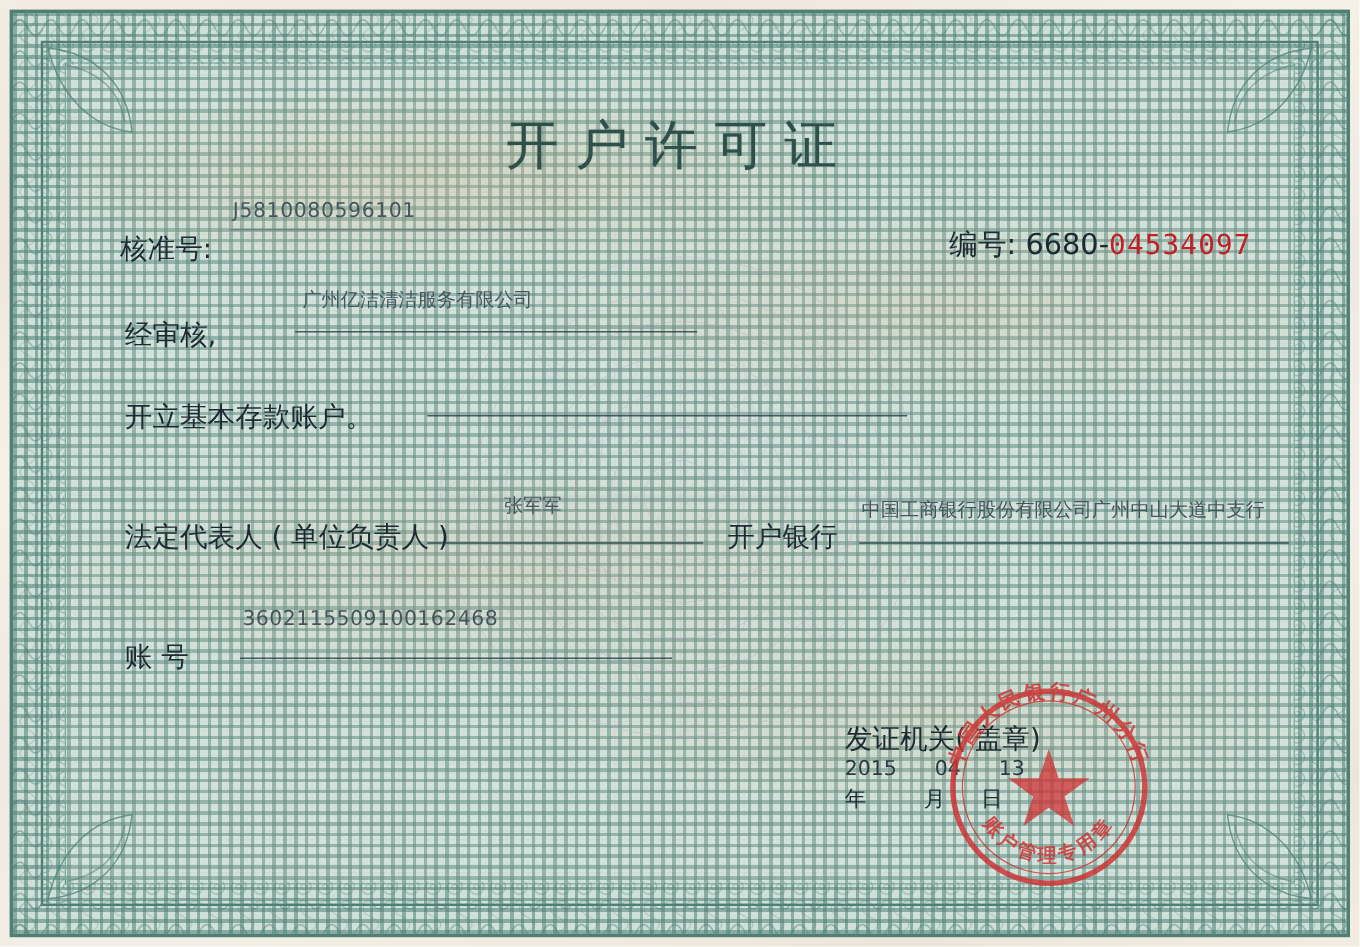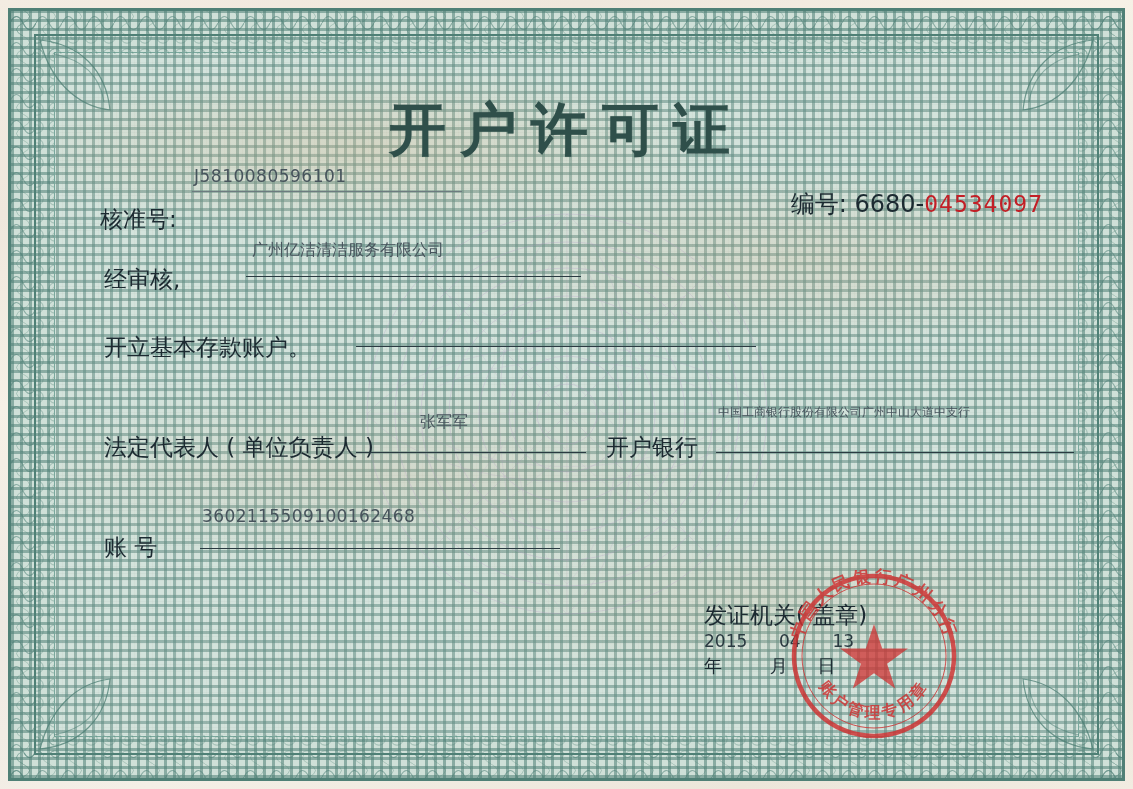--- a/index.html
+++ b/index.html
@@ -88,42 +88,42 @@
     left: 56px; top: 54px; right: 56px; bottom: 54px;
   }
 
   .title {
     position: absolute;
     top: 38px;
     left: 0;
     right: 0;
     text-align: center;
     font-family: "DejaVu Sans", "Liberation Sans", sans-serif;
-    font-size: 57px;
-    font-weight: bold;
+    font-size: 44px;
+    font-weight: normal;
     letter-spacing: 14px;
     color: #2f4f4a;
     text-shadow: 0 0 1px rgba(47,79,74,0.5);
   }
 
   .label {
     font-family: "DejaVu Sans", "Liberation Sans", sans-serif;
     font-size: 23px;
     color: #1c2a31;
     white-space: nowrap;
   }
   .value-hand {
     font-family: "DejaVu Sans", "Liberation Sans", sans-serif;
     font-size: 16px;
     color: #47545c;
     white-space: nowrap;
   }
 
   
-  .approval-label { position: absolute; left: 44px; top: 138px; margin-top: 12px; }
+  .approval-label { position: absolute; left: 44px; top: 138px; }
   .approval-value { position: absolute; left: 138px; top: 112px; font-size: 17px; letter-spacing: 0.5px; text-align: right; }
   .approval-line  { position: absolute; left: 136px; top: 136px; width: 270px; height: 1px; border-bottom: 1.4px solid #6d7b7f; }
 
   
   .serial {
     position: absolute;
     right: 34px; top: 134px;
     font-family: "DejaVu Sans", "Liberation Sans", sans-serif;
     font-size: 24px;
     color: #1c2a31;
@@ -144,23 +144,23 @@
   .sent2 { position: absolute; left: 48px; top: 278px; }
   .sent2-line { position: absolute; left: 300px; top: 292px; width: 400px; border-bottom: 1.6px solid #2a3a41; }
 
   
   .rep-label { position: absolute; left: 48px; top: 378px; }
   .rep-value { position: absolute; left: 340px; top: 358px; margin-left: 24px; }
   .rep-line  { position: absolute; left: 300px; top: 398px; width: 230px; border-bottom: 1.6px solid #2a3a41; }
 
   .bank-label { position: absolute; left: 550px; top: 378px; }
   .bank-value {
-    position: absolute; left: 662px; top: 346px; width: 360px;
-    font-family: "DejaVu Sans", "Liberation Sans", sans-serif;
-    font-size: 12px; color: #47545c; line-height: 25px;
+    position: absolute; left: 662px; top: 358px; width: 360px;
+    font-family: "DejaVu Sans", "Liberation Sans", sans-serif;
+    font-size: 16px; color: #47545c; line-height: 25px;
   }
   .bank-line { position: absolute; left: 660px; top: 398px; width: 358px; border-bottom: 1.6px solid #2a3a41; }
 
   
   .acct-label { position: absolute; left: 48px; top: 478px; }
   .acct-value { position: absolute; left: 146px; top: 452px; font-size: 17px; letter-spacing: 0.4px; }
   .acct-line  { position: absolute; left: 144px; top: 494px; width: 360px; border-bottom: 1.6px solid #2a3a41; }
 
   
   .issuer-label { position: absolute; left: 648px; top: 546px; }

